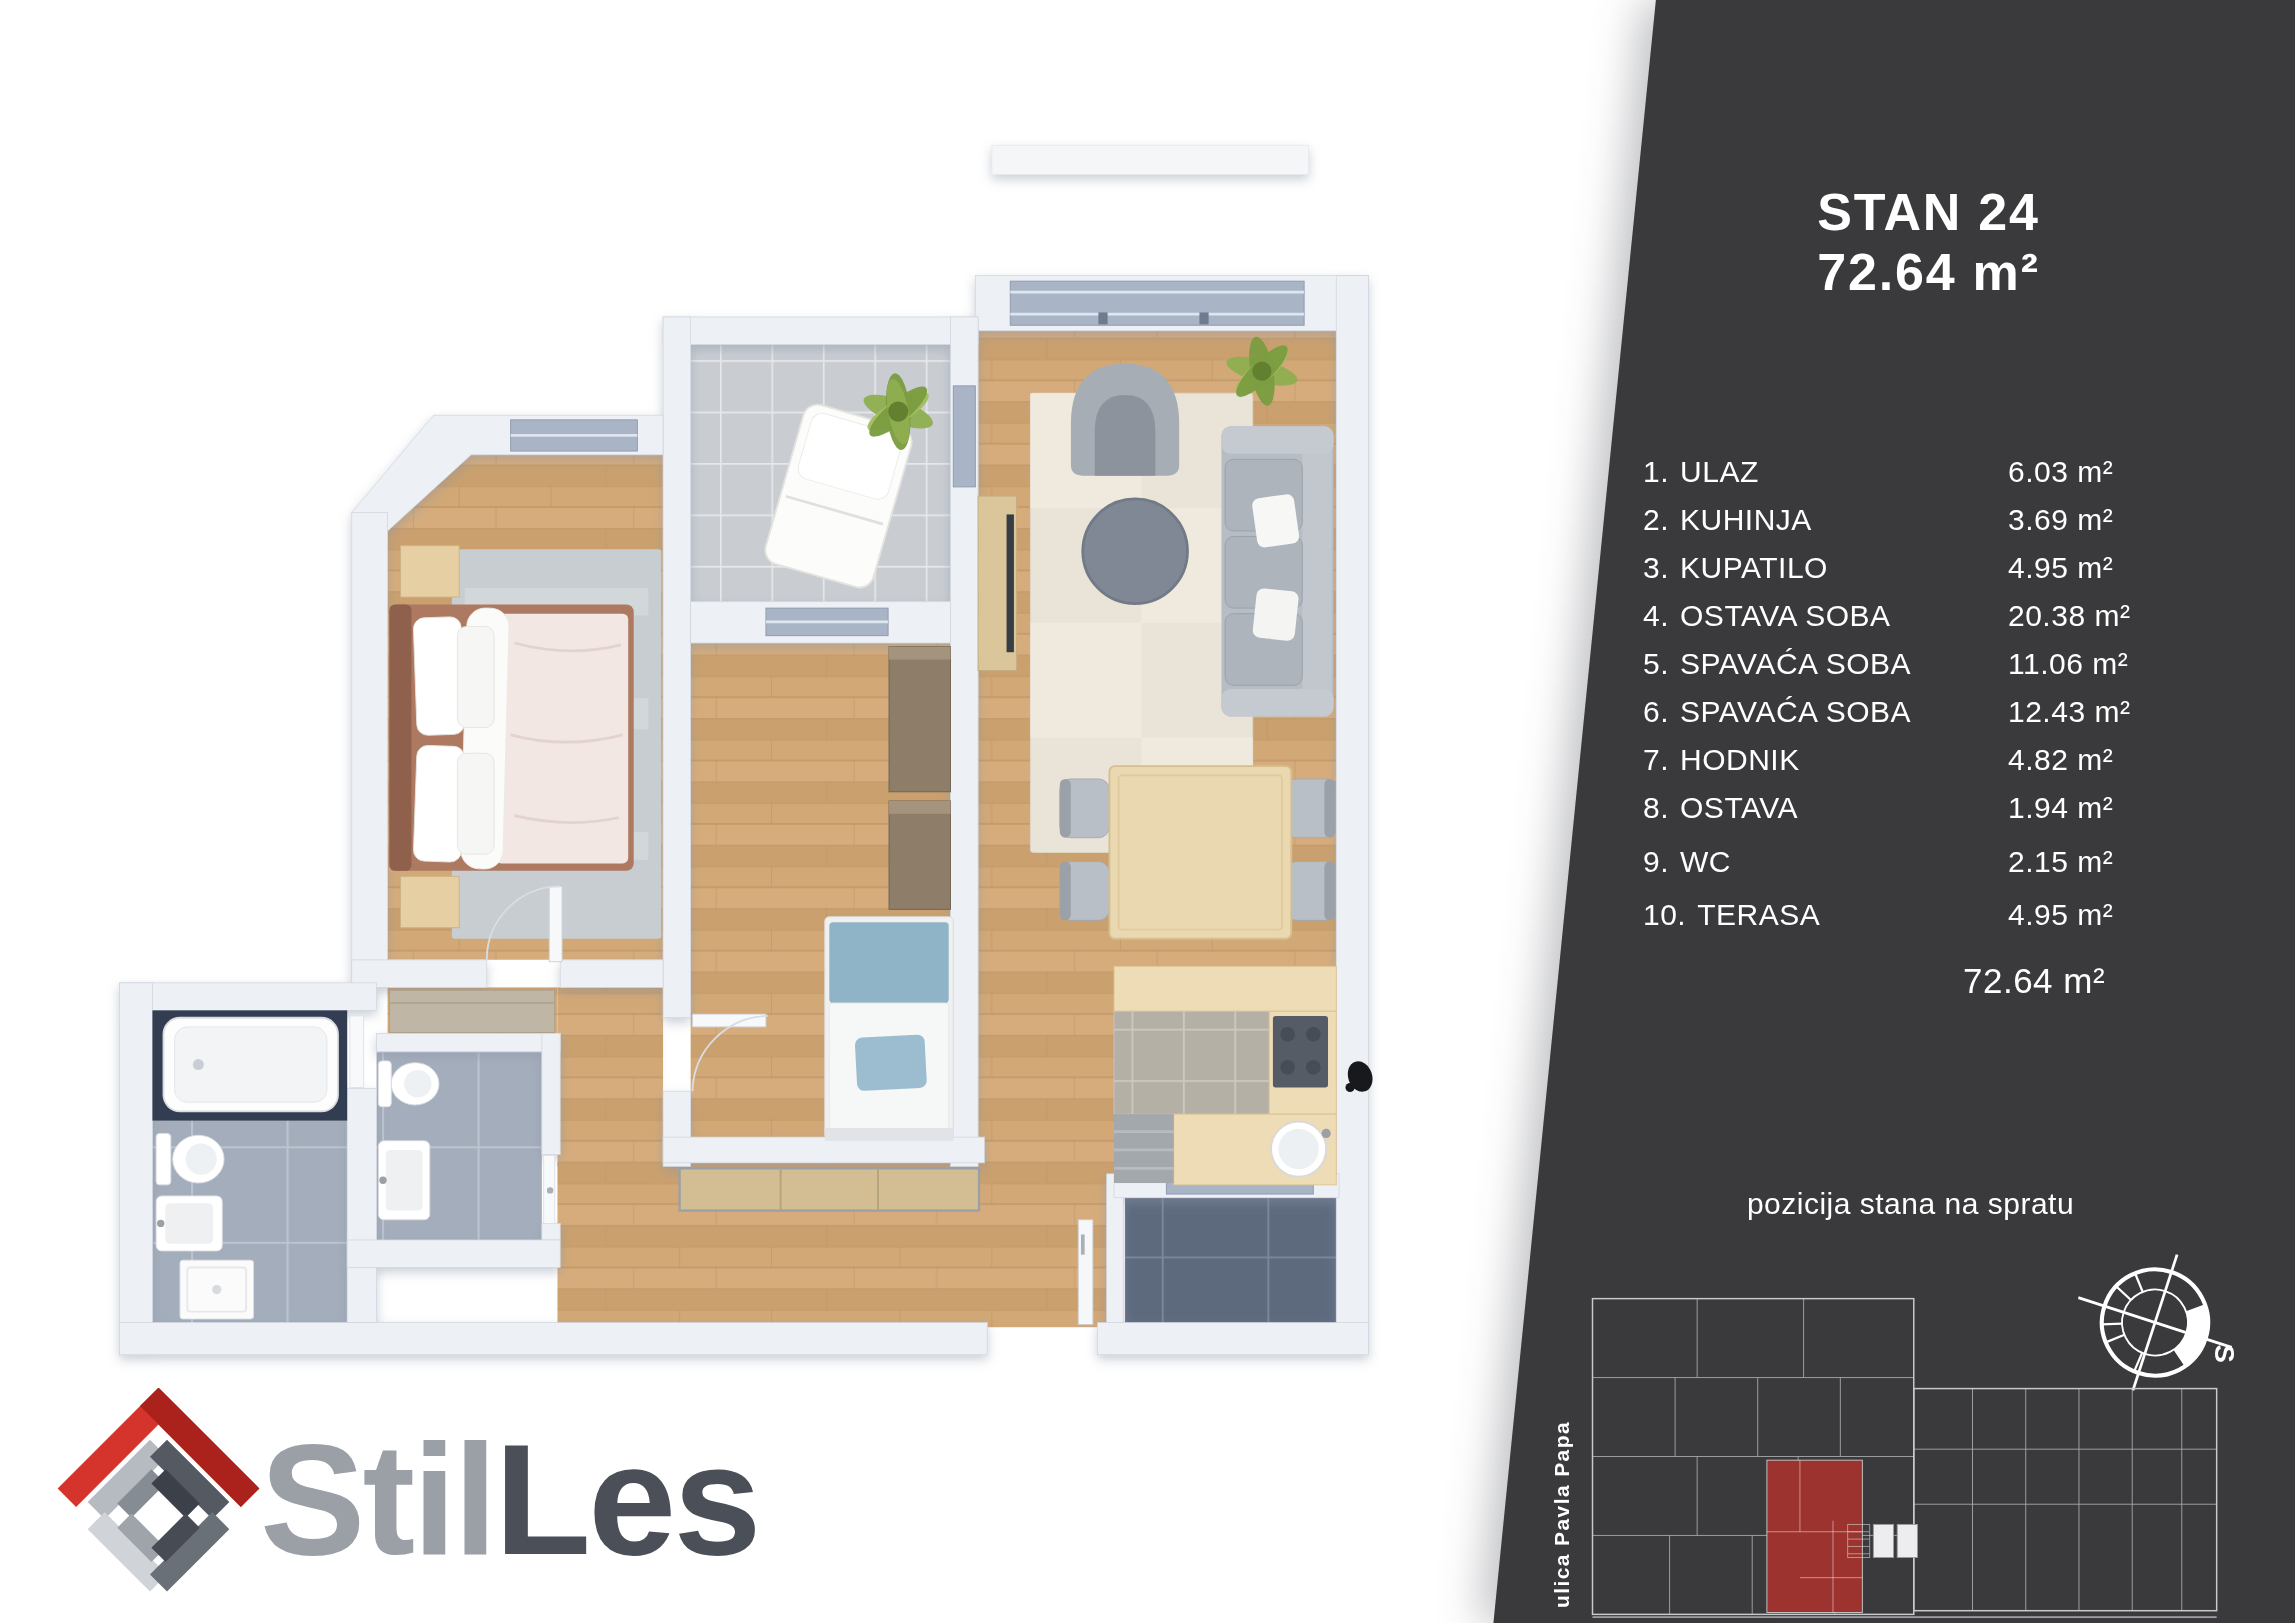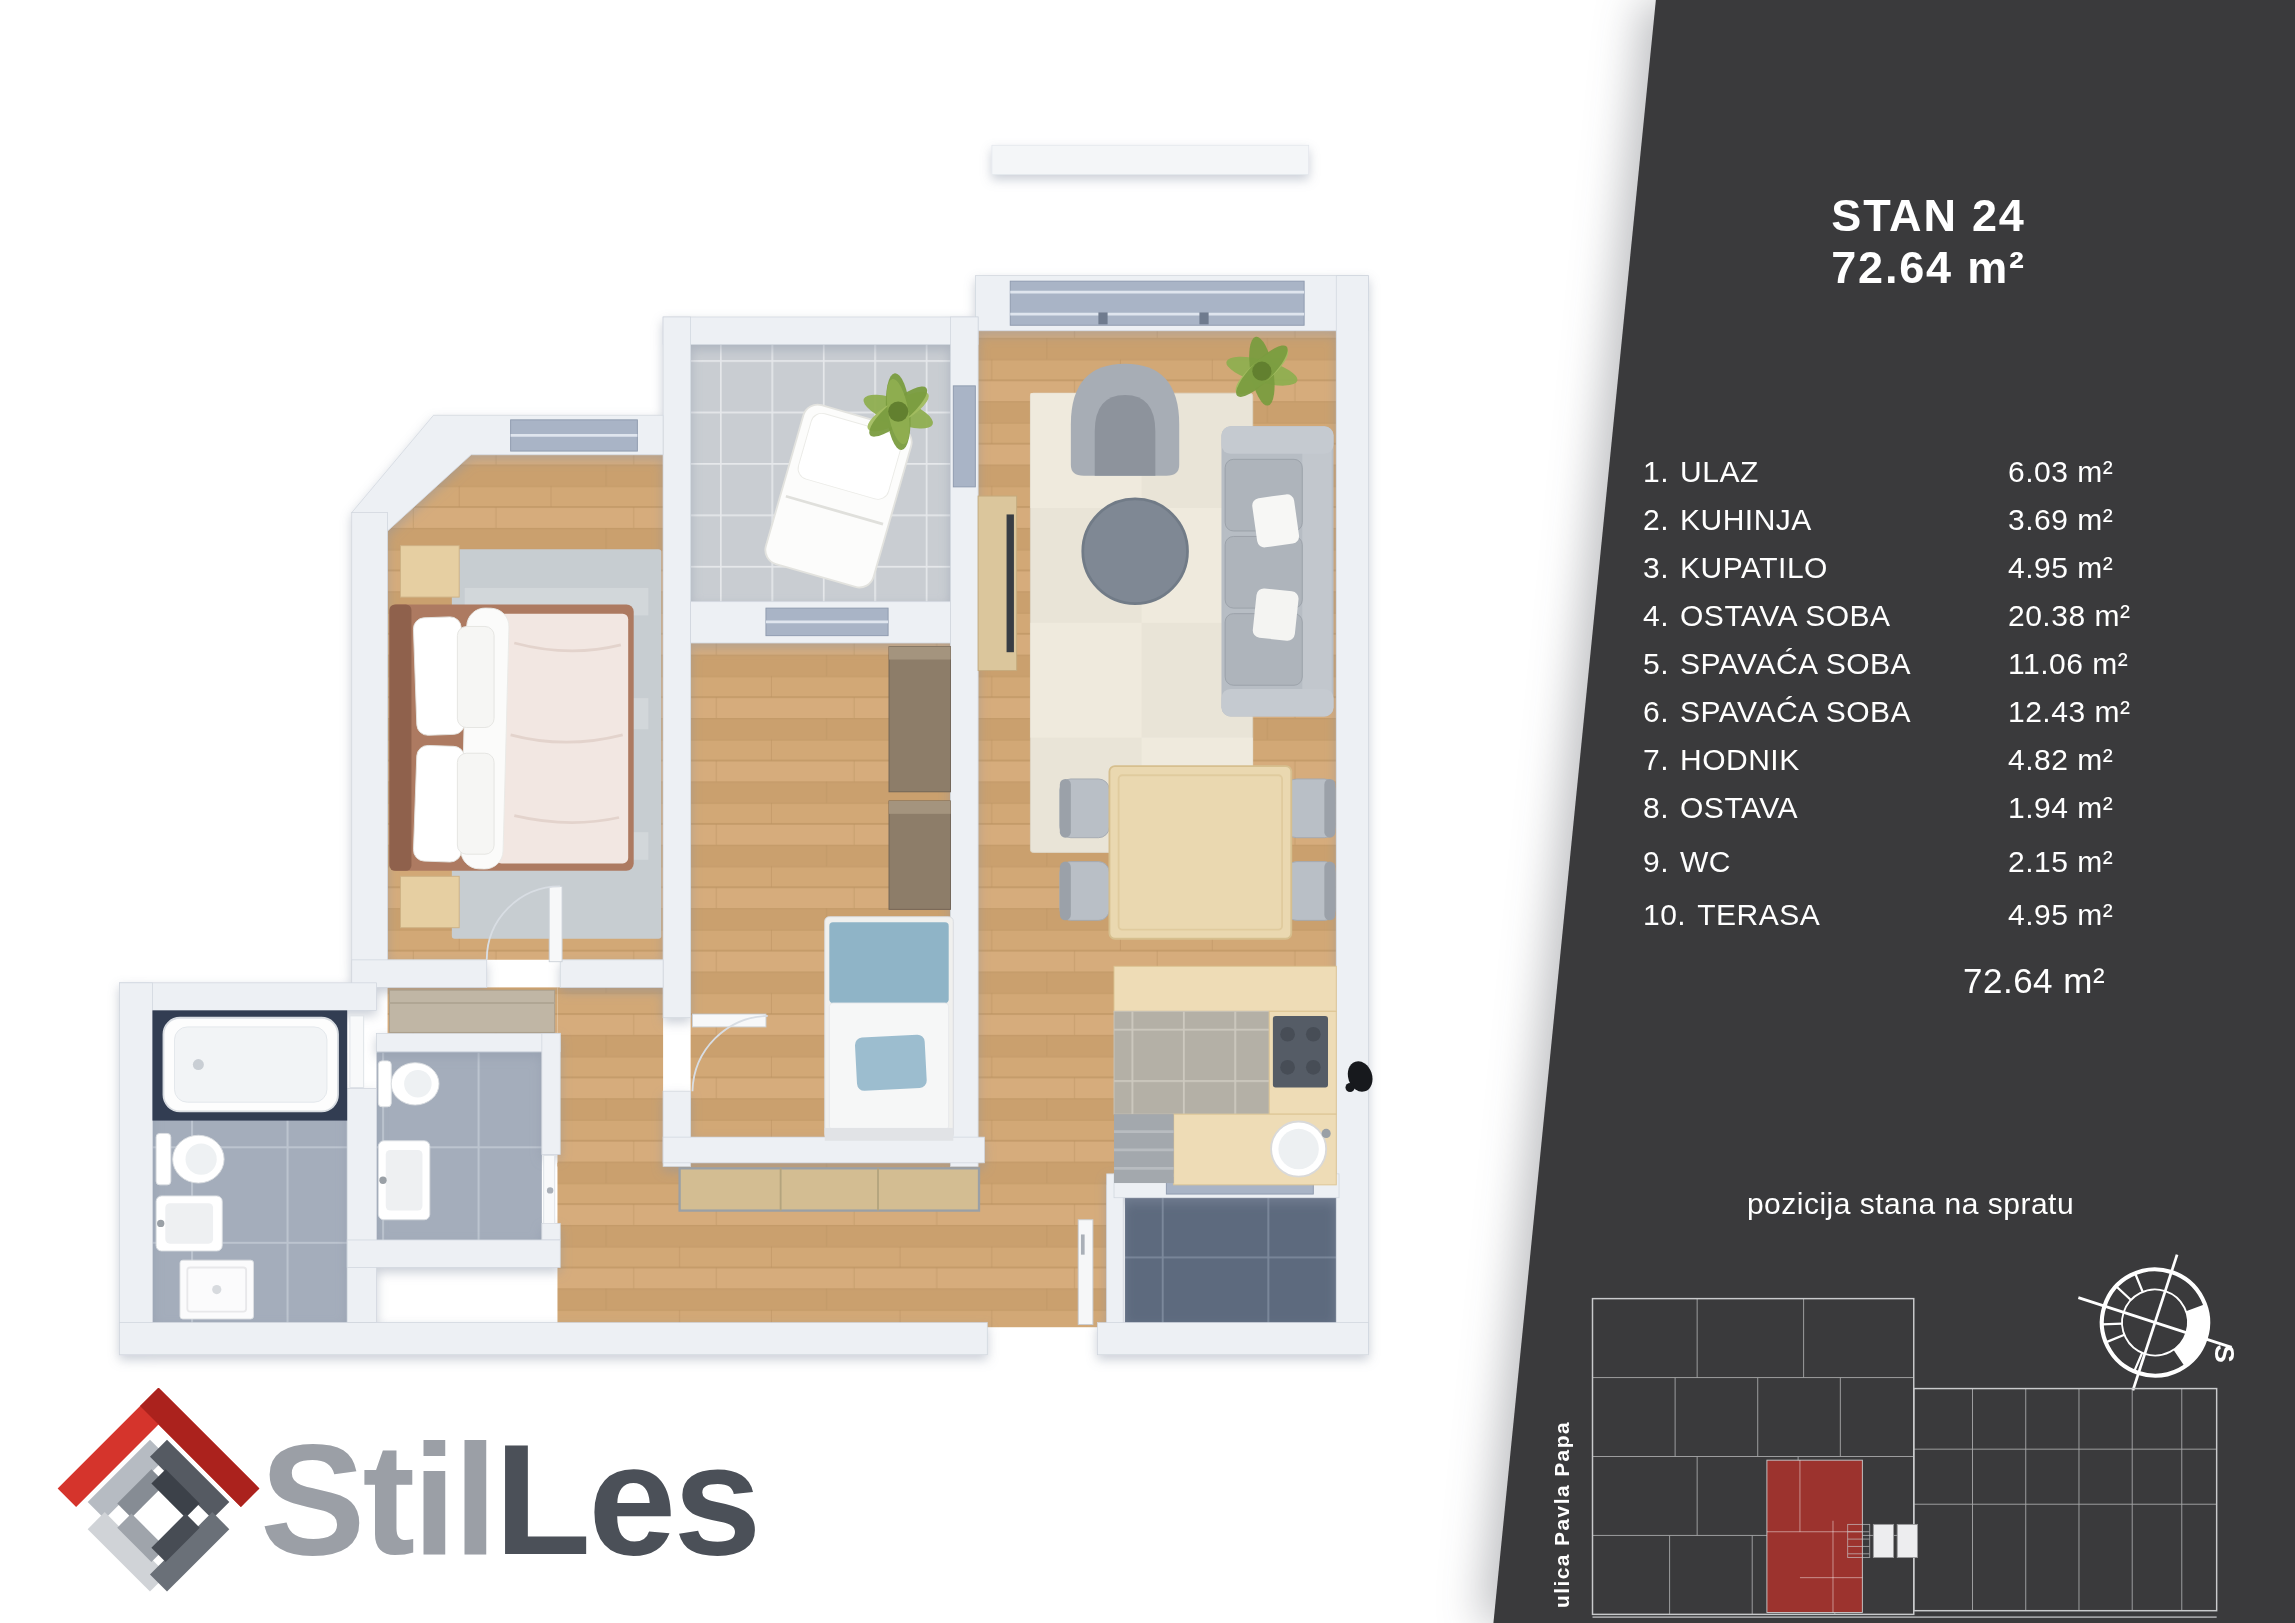--- a/index.html
+++ b/index.html
@@ -5,21 +5,21 @@
   html,body{margin:0;padding:0;background:#ffffff;}
   .page{position:relative;width:2296px;height:1624px;background:#ffffff;overflow:hidden;
         font-family:"Liberation Sans",sans-serif;}
   .plan-svg{position:absolute;left:0;top:0;}
   
   .panel-wrap{position:absolute;inset:0;filter:drop-shadow(-13px 0 22px rgba(40,44,52,.30));pointer-events:none;}
   .panel{position:absolute;inset:0;background:#3a3a3c;
          clip-path:polygon(72.12% 0,100% 0,100% 100%,65.04% 100%);pointer-events:auto;}
   .panel *{color:#ffffff;}
   .p-title{position:absolute;left:1699px;top:182px;width:459px;text-align:center;
-           font-weight:700;font-size:45px;line-height:1.16;letter-spacing:1.8px;margin-top:8px;}
+           font-weight:700;font-size:52px;line-height:1.16;letter-spacing:1.8px;}
   .room-list{position:absolute;left:1643px;top:455px;width:569px;}
   .room-row{display:flex;align-items:flex-start;height:48px;font-size:30px;letter-spacing:0.5px;}
   .room-row .rlabel{display:flex;width:365px;}
   .room-row .rnum{margin-right:11px;}
   .room-row.sp{margin-top:5.5px;}
   .total-row{margin-top:14.7px;font-size:35px;padding-left:320px;letter-spacing:0.5px;}
   .position{position:absolute;left:1681px;top:1182px;width:459px;text-align:center;
             font-size:30px;line-height:1.45;letter-spacing:0.5px;}
   .street{position:absolute;left:1550px;top:1333px;height:275px;font-size:21px;letter-spacing:1.4px;
           writing-mode:vertical-rl;transform:rotate(180deg);font-weight:700;}

